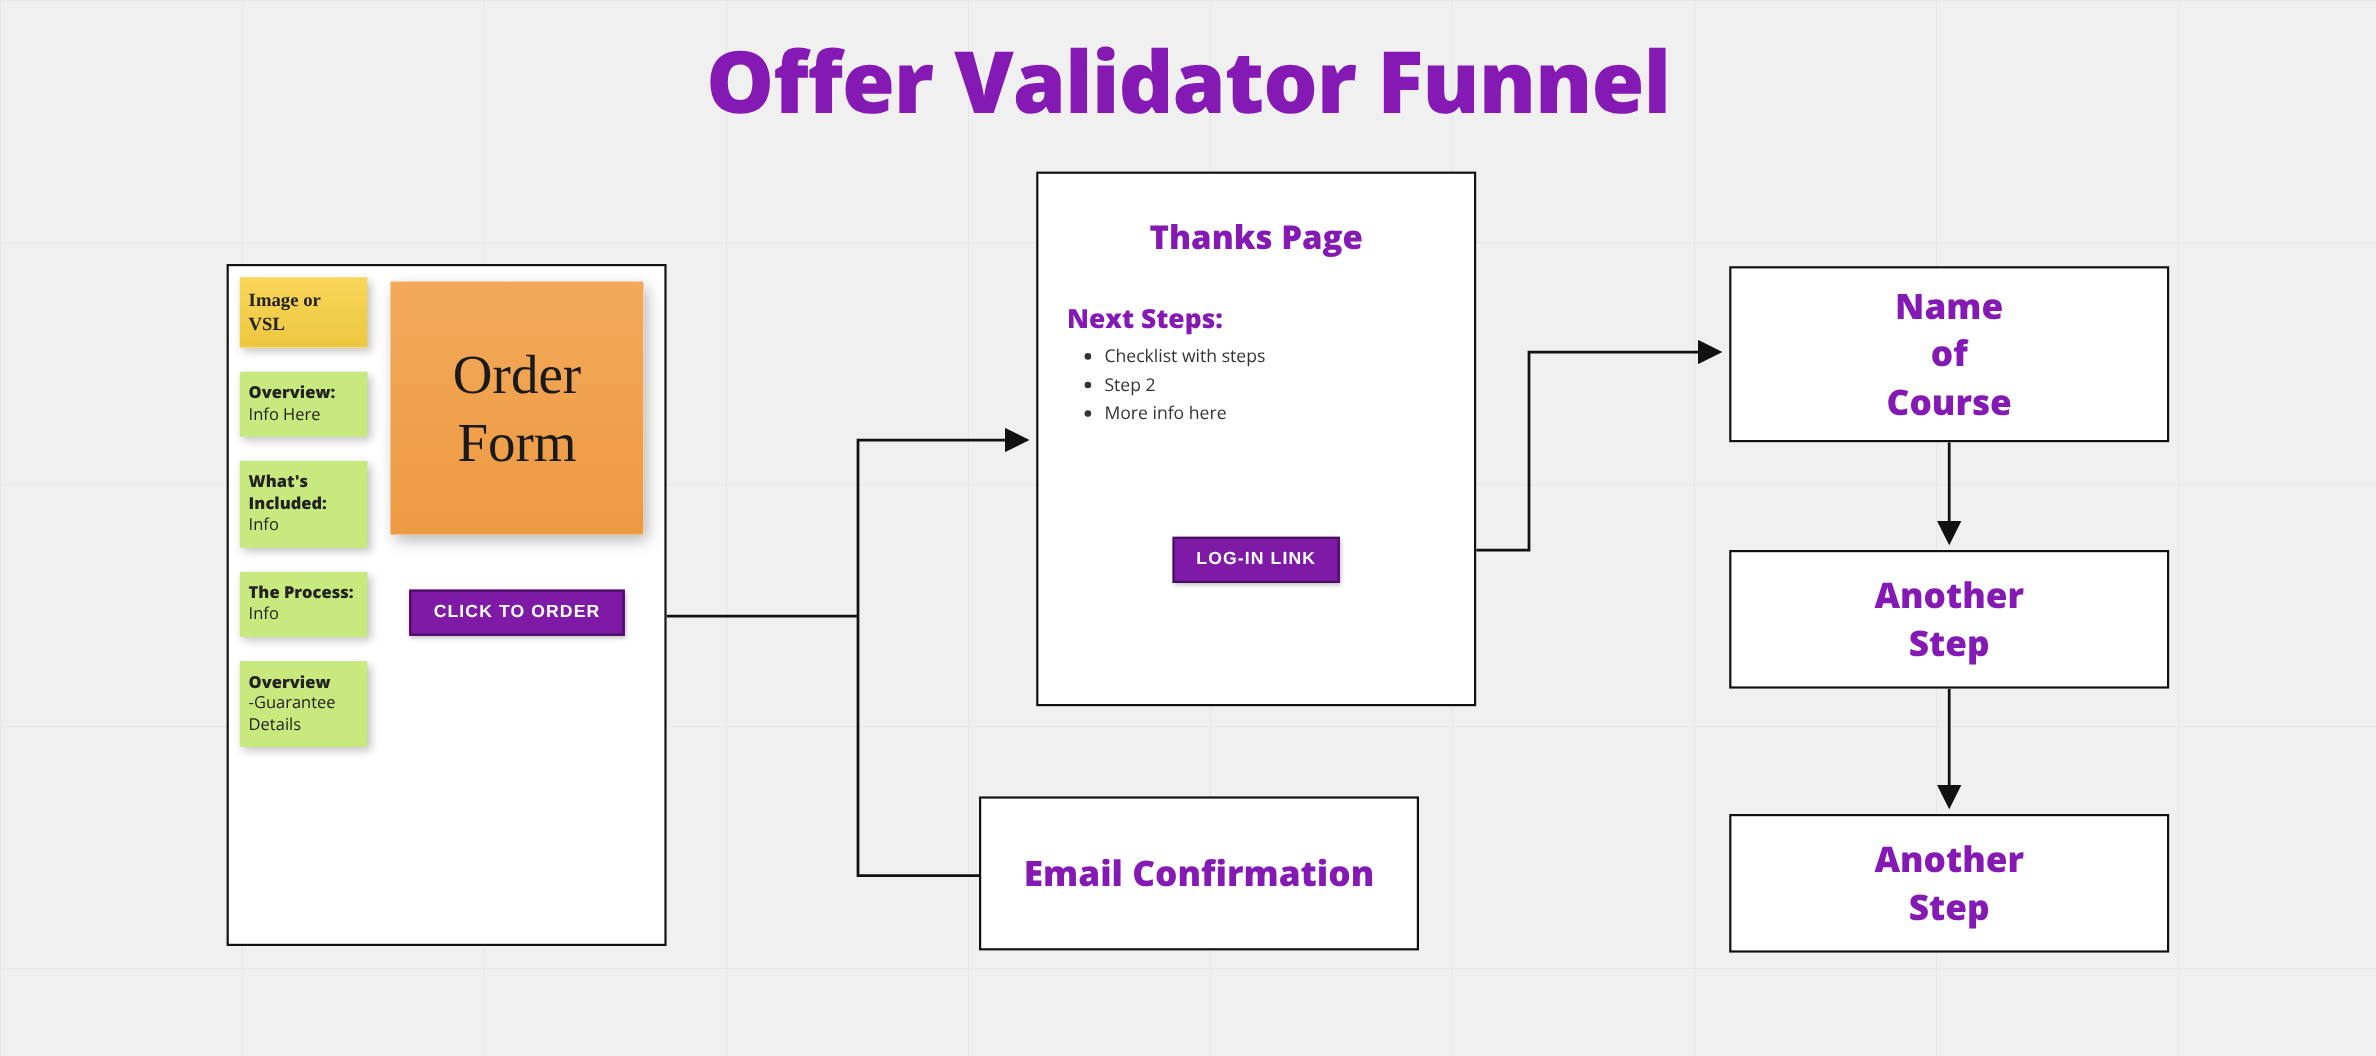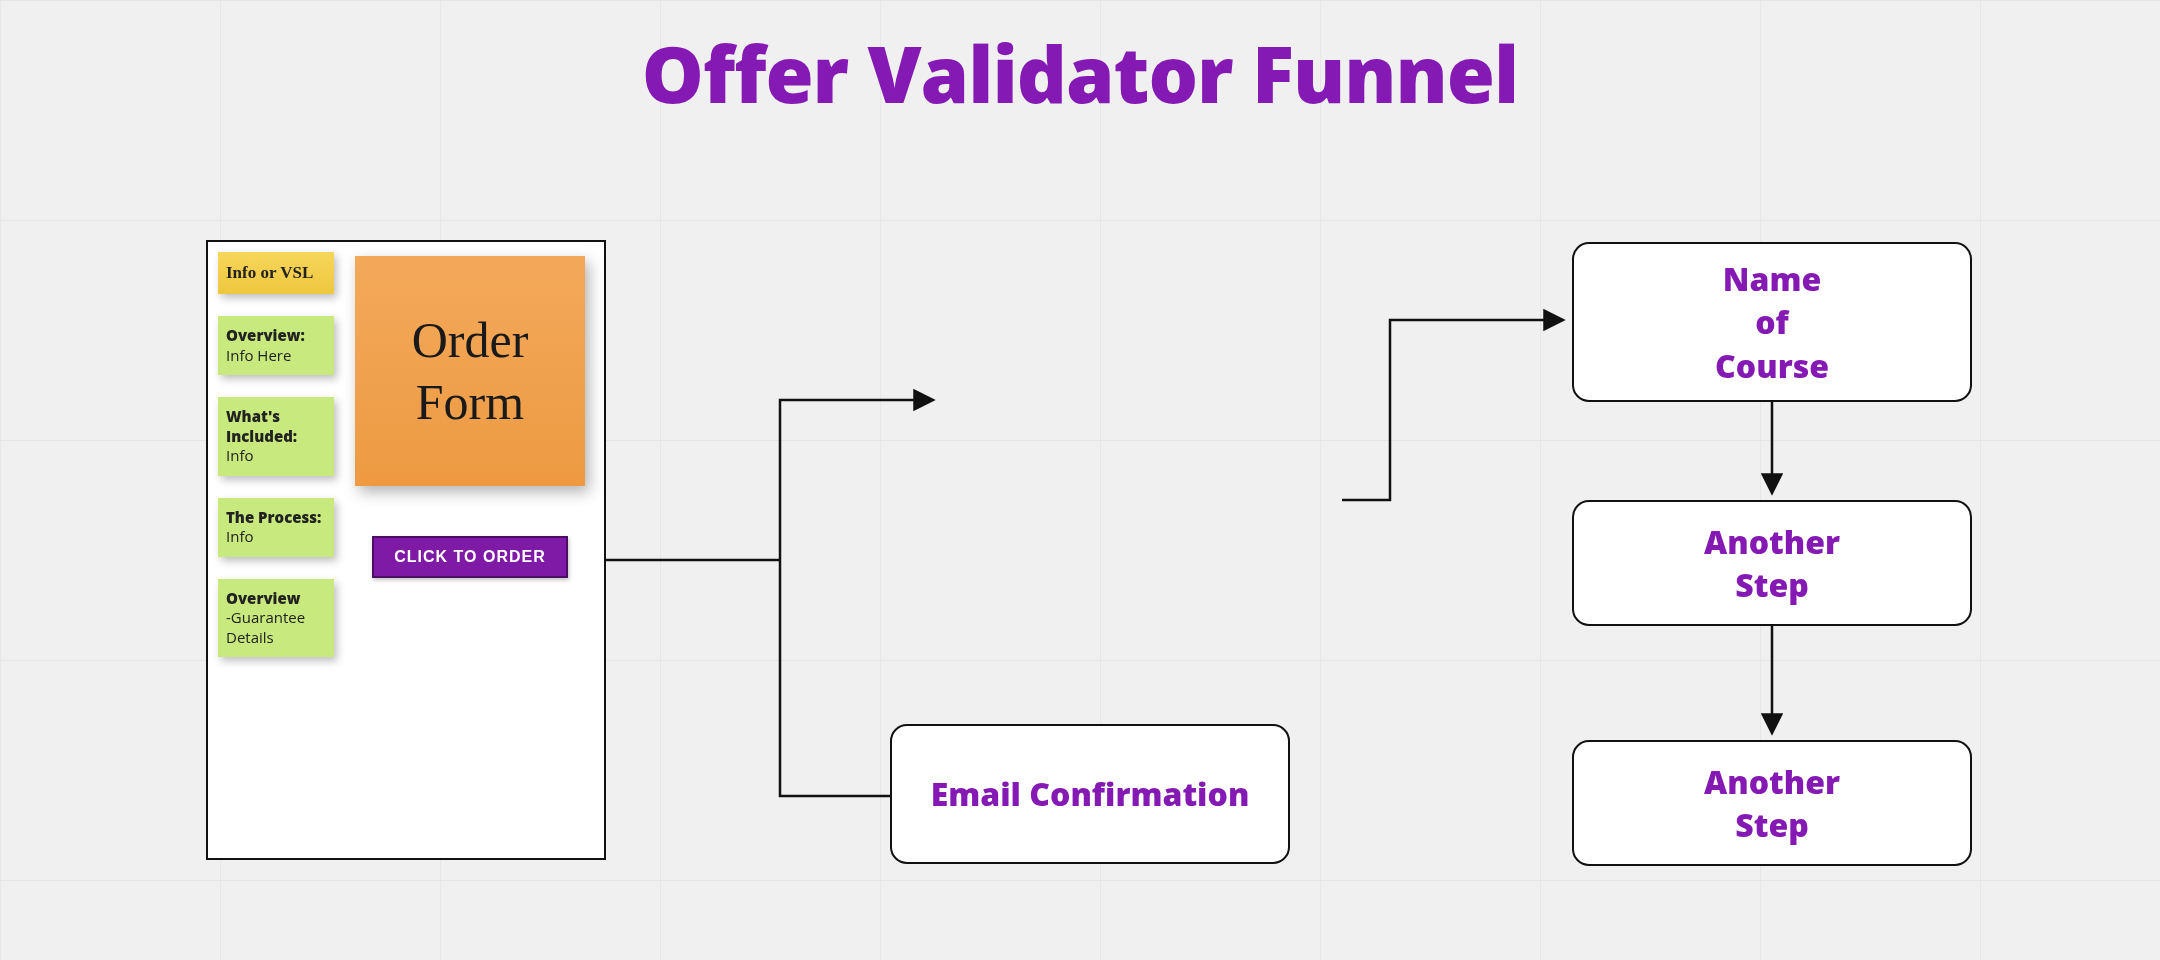--- a/index.html
+++ b/index.html
@@ -141,21 +141,20 @@
   .label-box {
     display: flex;
     align-items: center;
     justify-content: center;
     text-align: center;
     color: #8519b3;
     font-weight: 800;
     font-size: 32px;
     line-height: 1.35;
     padding: 0 14px;
-    border-radius: 17px;
   }
   .email-box { left: 890px; top: 724px; width: 400px; height: 140px; }
   .course-box { left: 1572px; top: 242px; width: 400px; height: 160px; }
   .step2-box  { left: 1572px; top: 500px; width: 400px; height: 126px; }
   .step3-box  { left: 1572px; top: 740px; width: 400px; height: 126px; }
 </style>
 </head>
 <body>
 
 <div class="canvas">
@@ -178,21 +177,21 @@
     <path d="M1342,500 L1390,500 L1390,320 L1562,320" stroke="#111" stroke-width="2.5" fill="none" marker-end="url(#arrow)"></path>
 
     <path d="M1772,402 L1772,492" stroke="#111" stroke-width="2.5" fill="none" marker-end="url(#arrow)"></path>
 
     <path d="M1772,626 L1772,732" stroke="#111" stroke-width="2.5" fill="none" marker-end="url(#arrow)"></path>
   </svg>
 
   <div class="box offer-box">
     <div class="offer-cols">
       <div class="lcol">
-        <div class="sticky yellow">Info or VSL</div>
+        <div class="sticky yellow">Image or VSL</div>
         <div class="sticky green">
           <strong>Overview:</strong><br>
           <span>Info Here</span>
         </div>
         <div class="sticky green">
           <strong>What's Included:</strong><br>
           <span>Info</span>
         </div>
         <div class="sticky green">
           <strong>The Process:</strong><br>
@@ -203,20 +202,32 @@
           <span>-Guarantee Details</span>
         </div>
       </div>
       <div class="rcol">
         <div class="order-sticky">Order Form</div>
         <button class="btn click-order">CLICK TO ORDER</button>
       </div>
     </div>
   </div>
 
+  <div class="box thanks-box">
+    <h2>Thanks Page</h2>
+    <div class="next">Next Steps:</div>
+    <ul>
+      <li>Checklist with steps</li>
+      <li>Step 2</li>
+      <li>More info here</li>
+    </ul>
+    <div class="login-wrap">
+      <button class="btn">LOG-IN LINK</button>
+    </div>
+  </div>
 
   <div class="box label-box email-box">
     <span>Email Confirmation</span>
   </div>
 
   <div class="box label-box course-box">
     <div>
       <span>Name</span><br>
       <span>of</span><br>
       <span>Course</span>

